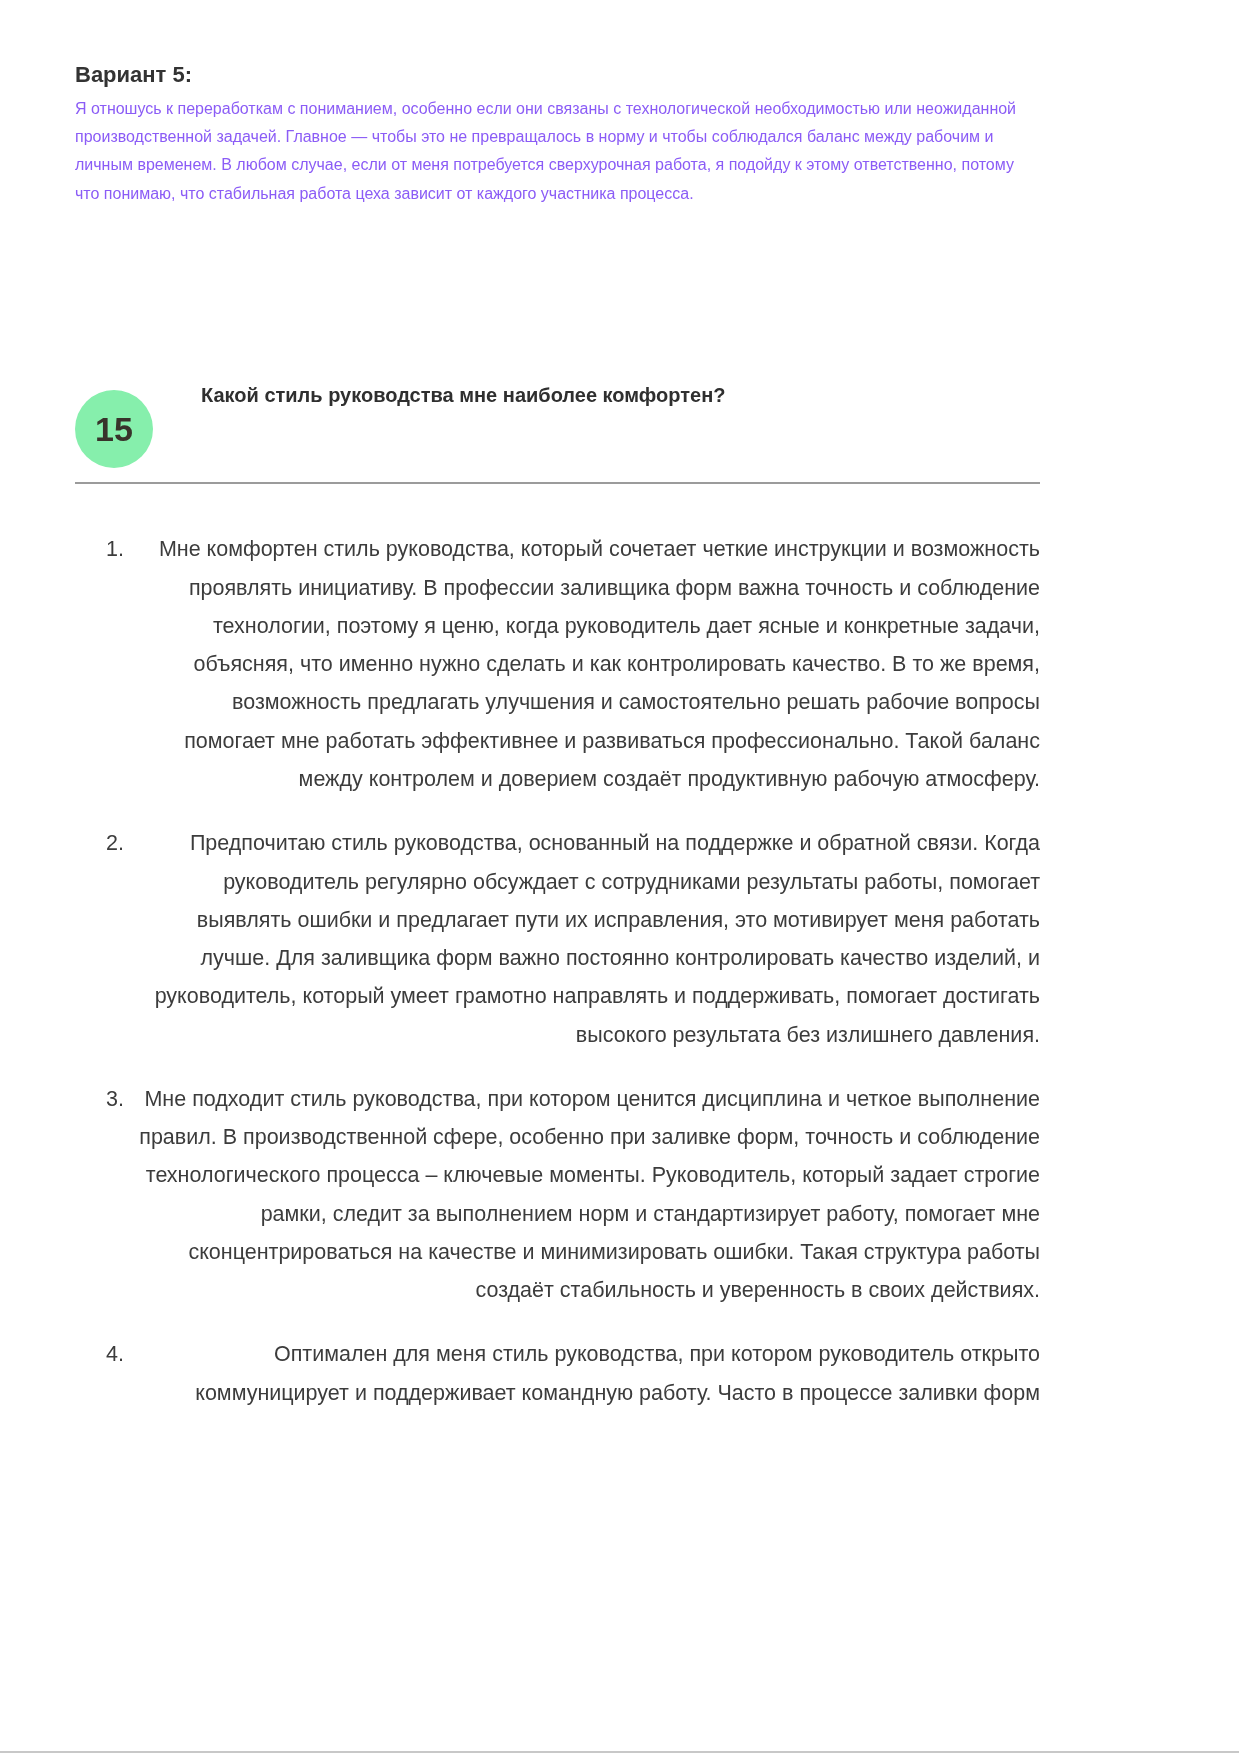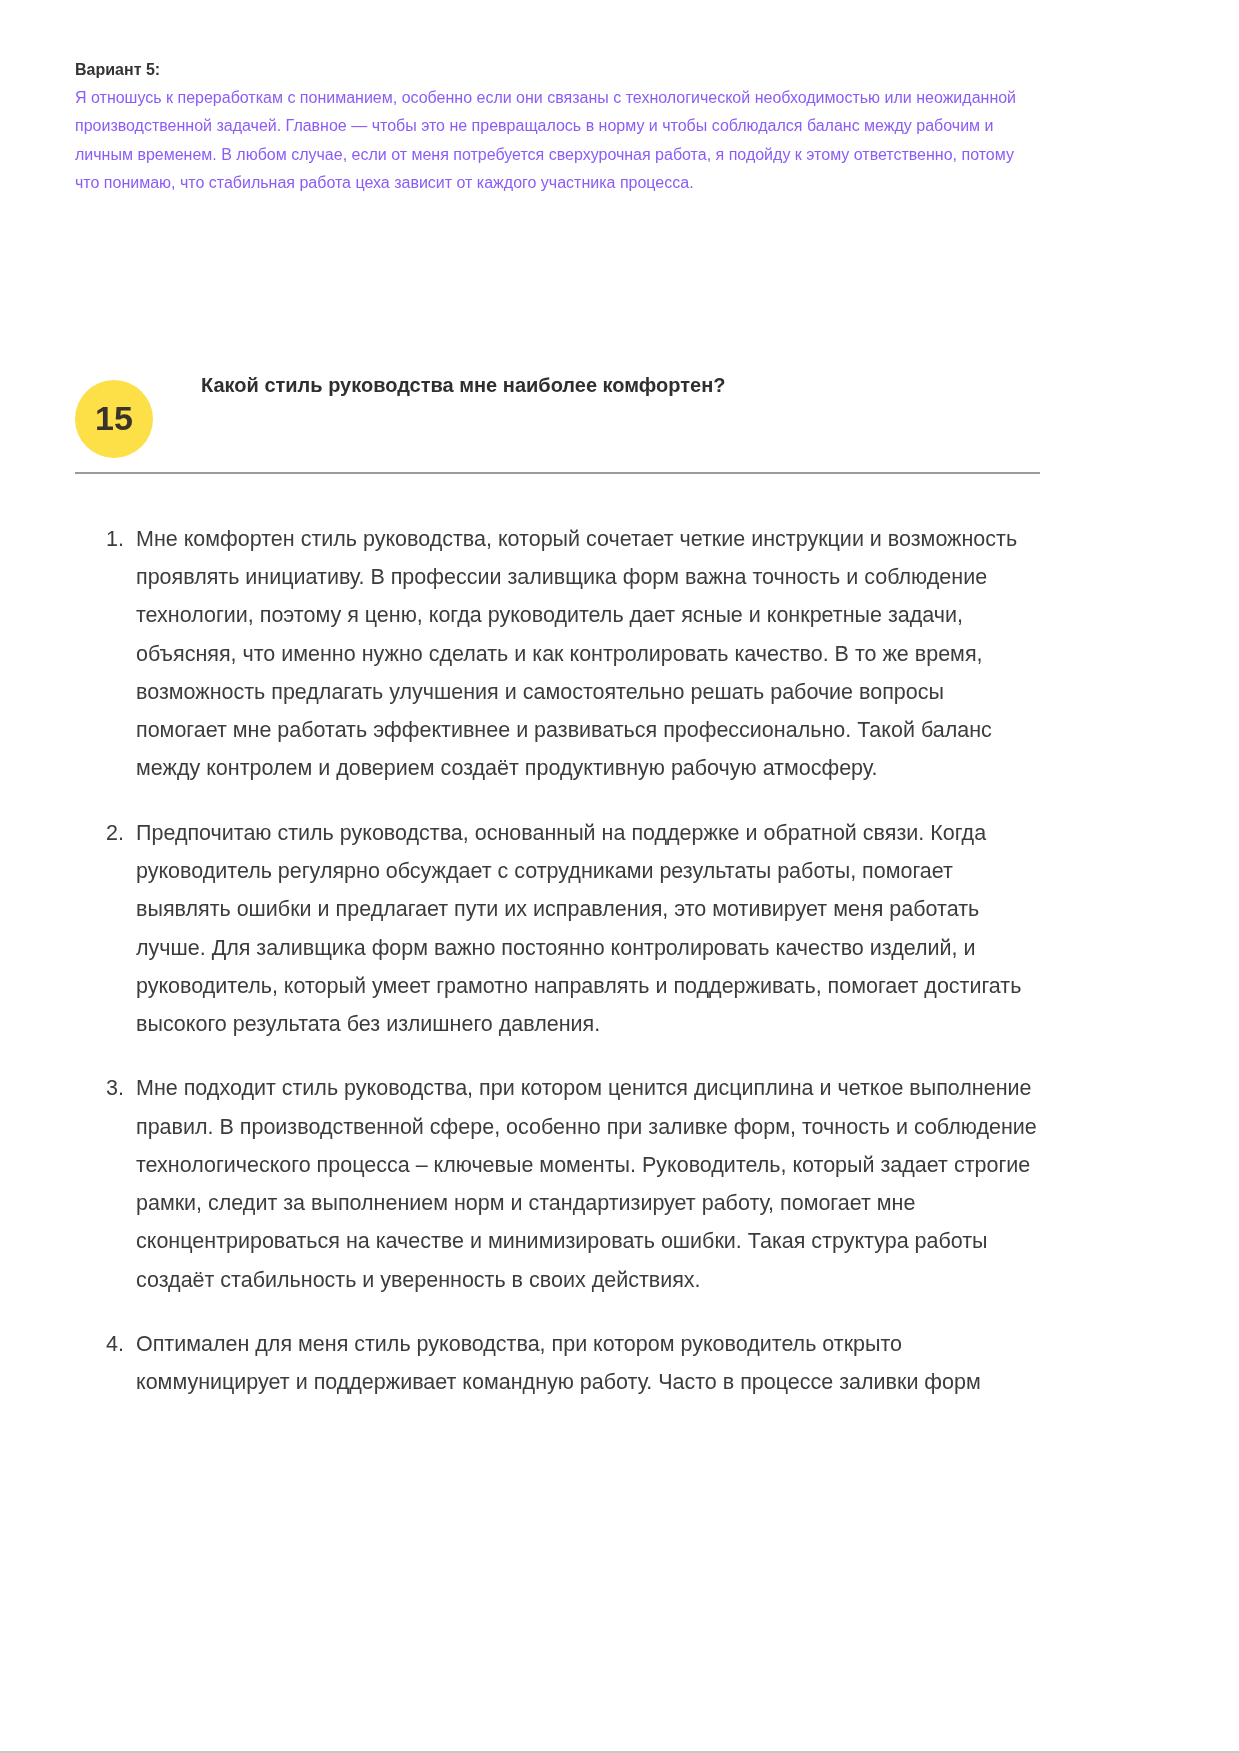--- a/index.html
+++ b/index.html
@@ -18,21 +18,21 @@
     box-sizing: border-box;
     background: #ffffff;
     overflow: hidden;
     padding: 56px 0 0 75px;
   }
   .content {
     width: 965px;
   }
   .variant-heading {
     margin: 0;
-    font-size: 16px;
+    font-size: 22px;
     font-weight: 700;
     line-height: 1.75;
     color: #333333;
   }
   .variant-text {
     margin: 0;
     font-size: 16px;
     line-height: 1.78;
     color: #8b5cf6;
   }
@@ -40,21 +40,21 @@
     display: flex;
     align-items: flex-start;
     margin-top: 168px;
   }
   .badge {
     flex: 0 0 78px;
     width: 78px;
     height: 78px;
     margin-top: 14px;
     border-radius: 50%;
-    background: #fde047;
+    background: #86efac;
     display: flex;
     align-items: center;
     justify-content: center;
     font-size: 34px;
     font-weight: 700;
     color: #38332b;
   }
   .question-title {
     margin: 0 0 0 48px;
     width: 710px;
@@ -72,20 +72,21 @@
   ol.answers {
     margin: 46px 0 0 0;
     padding: 0 0 0 55px;
   }
   ol.answers li {
     font-size: 21.5px;
     line-height: 1.78;
     color: #3c3c3c;
     margin-bottom: 26px;
     padding-left: 6px;
+    text-align: right;
   }
   .bottom-line {
     position: absolute;
     left: 0;
     bottom: 0;
     width: 1239px;
     border-top: 2px solid #c8c8c8;
   }
 </style>
 </head>

